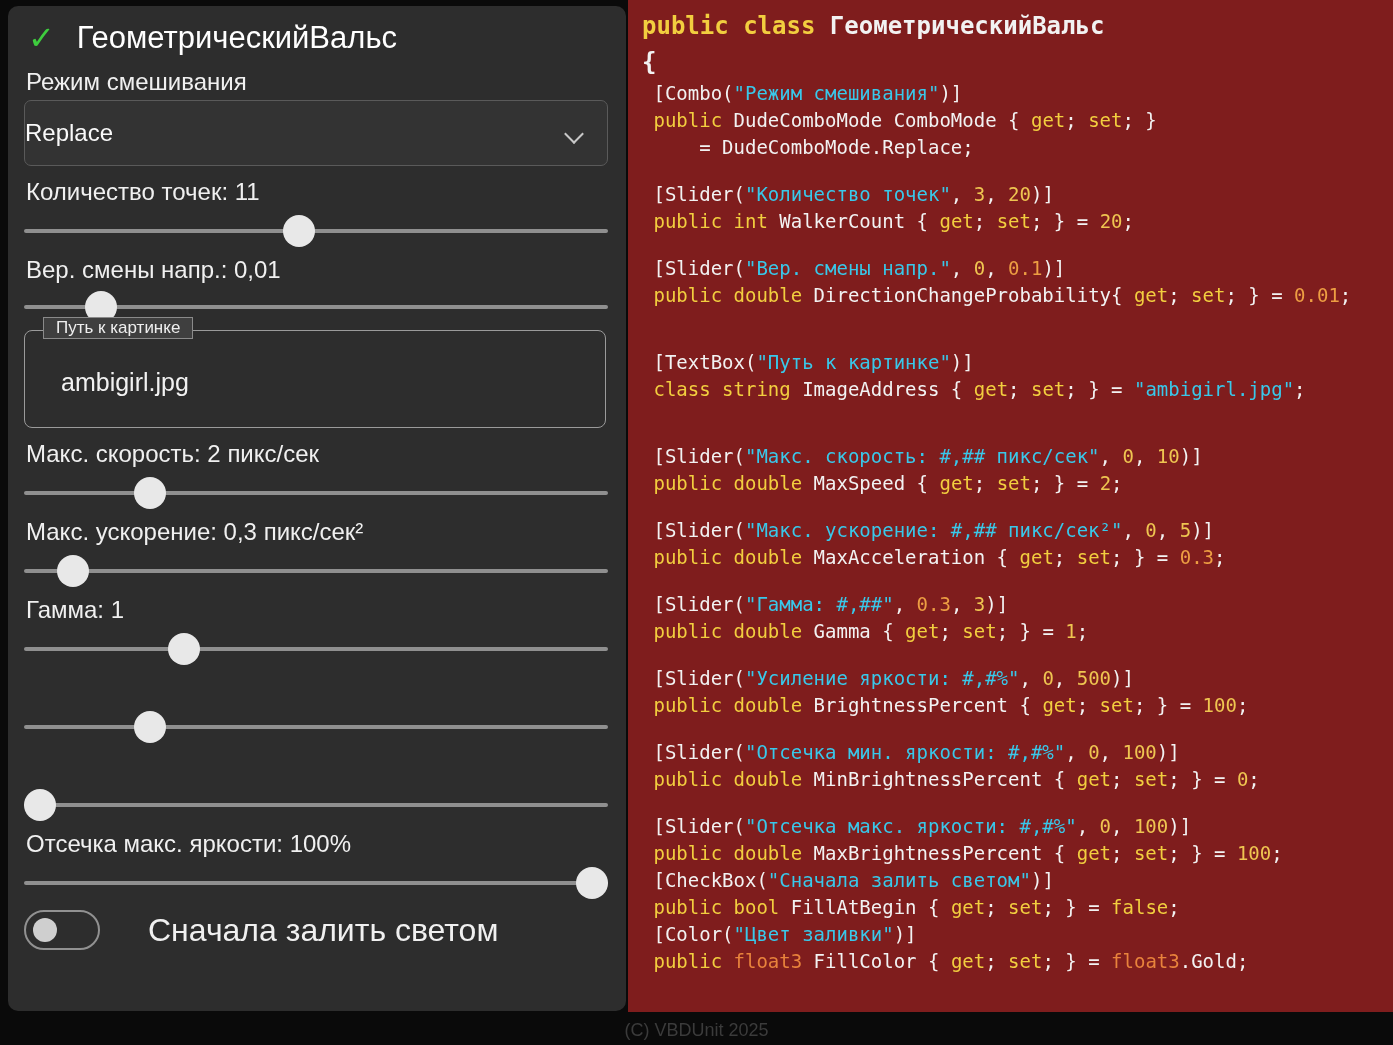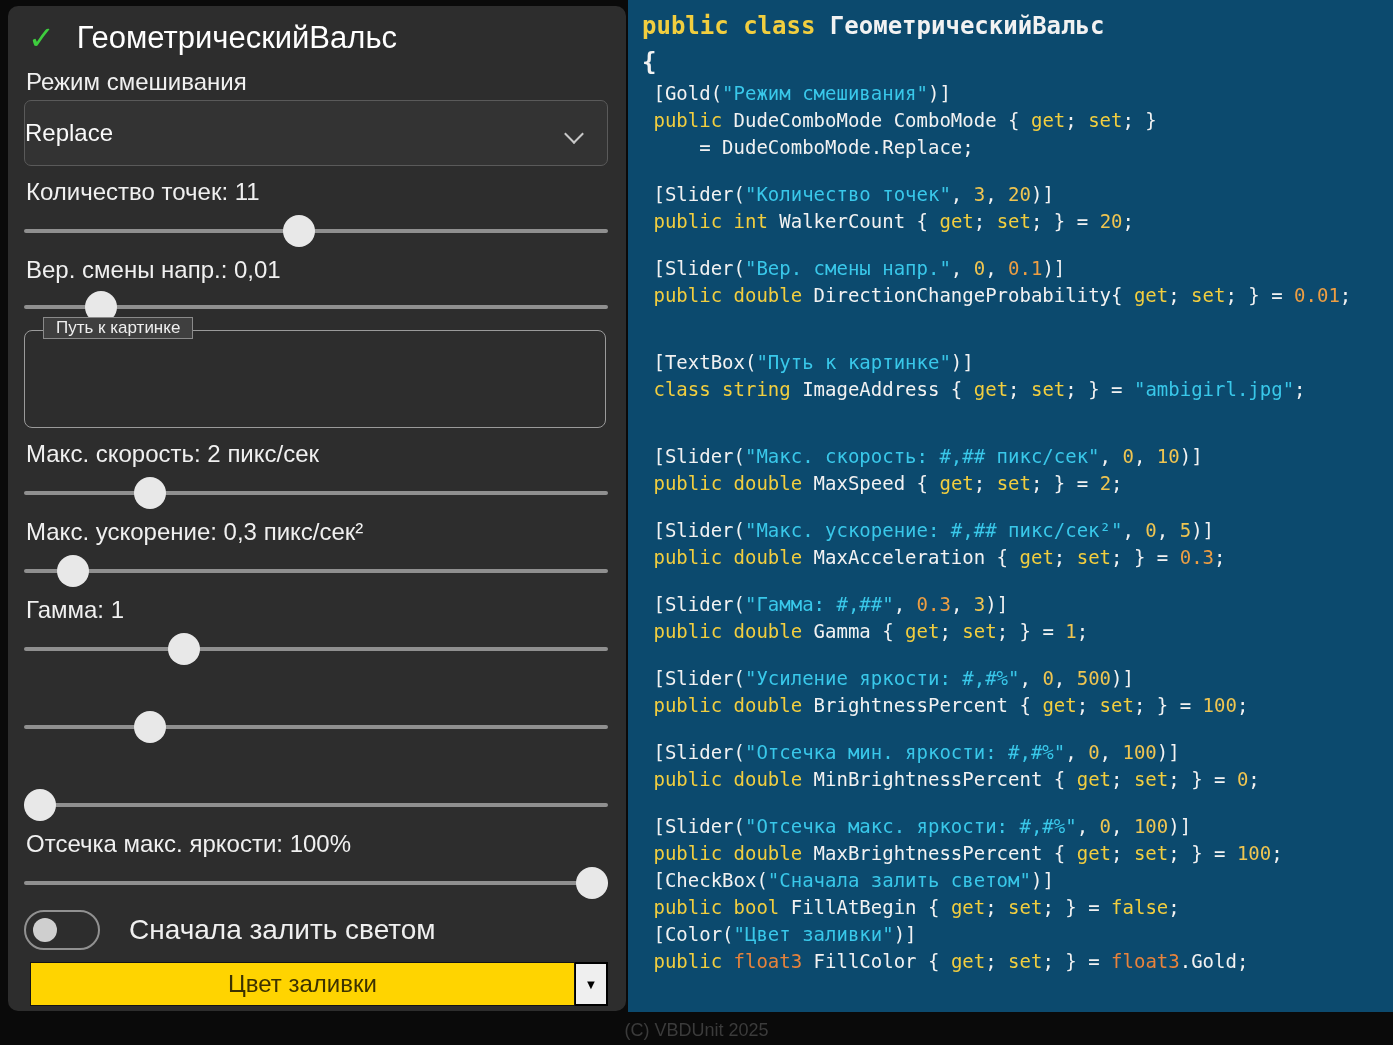--- a/index.html
+++ b/index.html
@@ -3,21 +3,21 @@
 <meta charset="utf-8">
 <style>
   html,body{margin:0;padding:0;background:#000;}
   #screen{
     position:relative;width:1393px;height:1045px;background:#0a0a0a;
     overflow:hidden;font-family:"Liberation Sans",sans-serif;
   }
   
   #code-panel{
     position:absolute;left:628px;top:0;width:765px;height:1012px;
-    background:#0c4a6e;padding:8px 0 0 14px;box-sizing:border-box;
+    background:#7f1d1d;padding:8px 0 0 14px;box-sizing:border-box;
     font-family:"DejaVu Sans Mono",monospace;overflow:hidden;
   }
   .code-hline{white-space:pre;font-size:24px;line-height:36px;font-weight:700;color:#f2f2f2;}
   .code-line{white-space:pre;font-size:19px;line-height:27px;color:#f2f2f2;}
   .code-line.blank{height:20px;line-height:20px;}
   .tok-k{color:#F2CE3F;}
   .tok-n{color:#EFC551;}
   .tok-f{color:#ED9E43;}
   .tok-s{color:#39C8EA;}
   .tok-p{color:#F2F2F2;}
@@ -61,21 +61,21 @@
   }
   #toggle-row{top:902px;left:16px;height:44px;display:flex;align-items:center;}
   #toggle-switch{
     width:76px;height:40px;border:2px solid #919191;border-radius:22px;
     box-sizing:border-box;position:relative;cursor:pointer;
   }
   #toggle-knob{
     position:absolute;left:7px;top:6px;width:24px;height:24px;border-radius:50%;
     background:#cfcfcf;
   }
-  #toggle-label{font-size:28px;margin-left:29px;}
+  #toggle-label{font-size:32px;margin-left:48px;}
   #color-row{top:956px;left:22px;width:578px;height:44px;display:flex;}
   #fill-color-button{
     flex:1;background:#FFD400;border:1px solid #141414;display:flex;
     align-items:center;justify-content:center;font-size:24px;color:#3c3200;
     cursor:pointer;
   }
   #fill-color-dropdown{
     width:30px;background:#efefef;border:2px solid #000;border-left:1px solid #000;
     display:flex;align-items:center;justify-content:center;cursor:pointer;
   }
@@ -89,21 +89,21 @@
 <body>
 
 <div id="screen">
 
   <div id="code-panel">
     <div id="code-header">
         <div class="code-hline"><span class="tok-k">public class </span><span class="tok-p">ГеометрическийВальс</span></div>
         <div class="code-hline"><span class="tok-p">{</span></div>
       </div>
     <div id="code-lines">
-        <div class="code-line"><span class="tok-p"> [Gold(</span><span class="tok-s">"Режим смешивания"</span><span class="tok-p">)]</span></div>
+        <div class="code-line"><span class="tok-p"> [Combo(</span><span class="tok-s">"Режим смешивания"</span><span class="tok-p">)]</span></div>
         <div class="code-line"><span class="tok-k"> public</span><span class="tok-p"> DudeComboMode ComboMode { </span><span class="tok-k">get</span><span class="tok-p">; </span><span class="tok-k">set</span><span class="tok-p">; }</span></div>
         <div class="code-line"><span class="tok-p">     = DudeComboMode.Replace;</span></div>
         <div class="code-line blank">&nbsp;</div>
         <div class="code-line"><span class="tok-p"> [Slider(</span><span class="tok-s">"Количество точек"</span><span class="tok-p">, </span><span class="tok-n">3</span><span class="tok-p">, </span><span class="tok-n">20</span><span class="tok-p">)]</span></div>
         <div class="code-line"><span class="tok-k"> public int</span><span class="tok-p"> WalkerCount { </span><span class="tok-k">get</span><span class="tok-p">; </span><span class="tok-k">set</span><span class="tok-p">; } = </span><span class="tok-n">20</span><span class="tok-p">;</span></div>
         <div class="code-line blank">&nbsp;</div>
         <div class="code-line"><span class="tok-p"> [Slider(</span><span class="tok-s">"Вер. смены напр."</span><span class="tok-p">, </span><span class="tok-n">0</span><span class="tok-p">, </span><span class="tok-f">0.1</span><span class="tok-p">)]</span></div>
         <div class="code-line"><span class="tok-k"> public double</span><span class="tok-p"> DirectionChangeProbability{ </span><span class="tok-k">get</span><span class="tok-p">; </span><span class="tok-k">set</span><span class="tok-p">; } = </span><span class="tok-f">0.01</span><span class="tok-p">;</span></div>
         <div class="code-line blank">&nbsp;</div>
         <div class="code-line blank">&nbsp;</div>
@@ -155,20 +155,21 @@
     </div>
 
     <div class="abs field-label" style="top:250px">Вер. смены напр.: 0,01</div>
     <div class="abs slider" style="top:282px">
       <div class="track"></div>
       <div class="thumb" style="left: calc(11% - 3.52px);"></div>
     </div>
 
     <div id="textbox-group" class="abs">
       <div id="textbox-legend">Путь к картинке</div>
+      <input id="textbox-input" type="text" value="ambigirl.jpg" style="">
     </div>
 
     <div class="abs field-label" style="top:434px">Макс. скорость: 2 пикс/сек</div>
     <div class="abs slider" style="top:468px">
       <div class="track"></div>
       <div class="thumb" style="left: calc(20% - 6.4px);"></div>
     </div>
 
     <div class="abs field-label" style="top:512px">Макс. ускорение: 0,3 пикс/сек²</div>
     <div class="abs slider" style="top:546px">
@@ -198,24 +199,18 @@
       <div class="thumb" style="left: calc(100% - 32px);"></div>
     </div>
 
     <div id="toggle-row" class="abs">
       <div id="toggle-switch">
         <div id="toggle-knob"></div>
       </div>
       <span id="toggle-label">Сначала залить светом</span>
     </div>
 
-    <div id="color-row" class="abs">
-      <div id="fill-color-button" style="background: rgb(255, 212, 0);">Цвет заливки</div>
-      <div id="fill-color-dropdown">
-        <span id="fill-color-arrow">▼</span>
-      </div>
-    </div>
 
   </div>
 
   <div id="watermark">(C) VBDUnit 2025</div>
 
 </div>
 
 </body></html>

